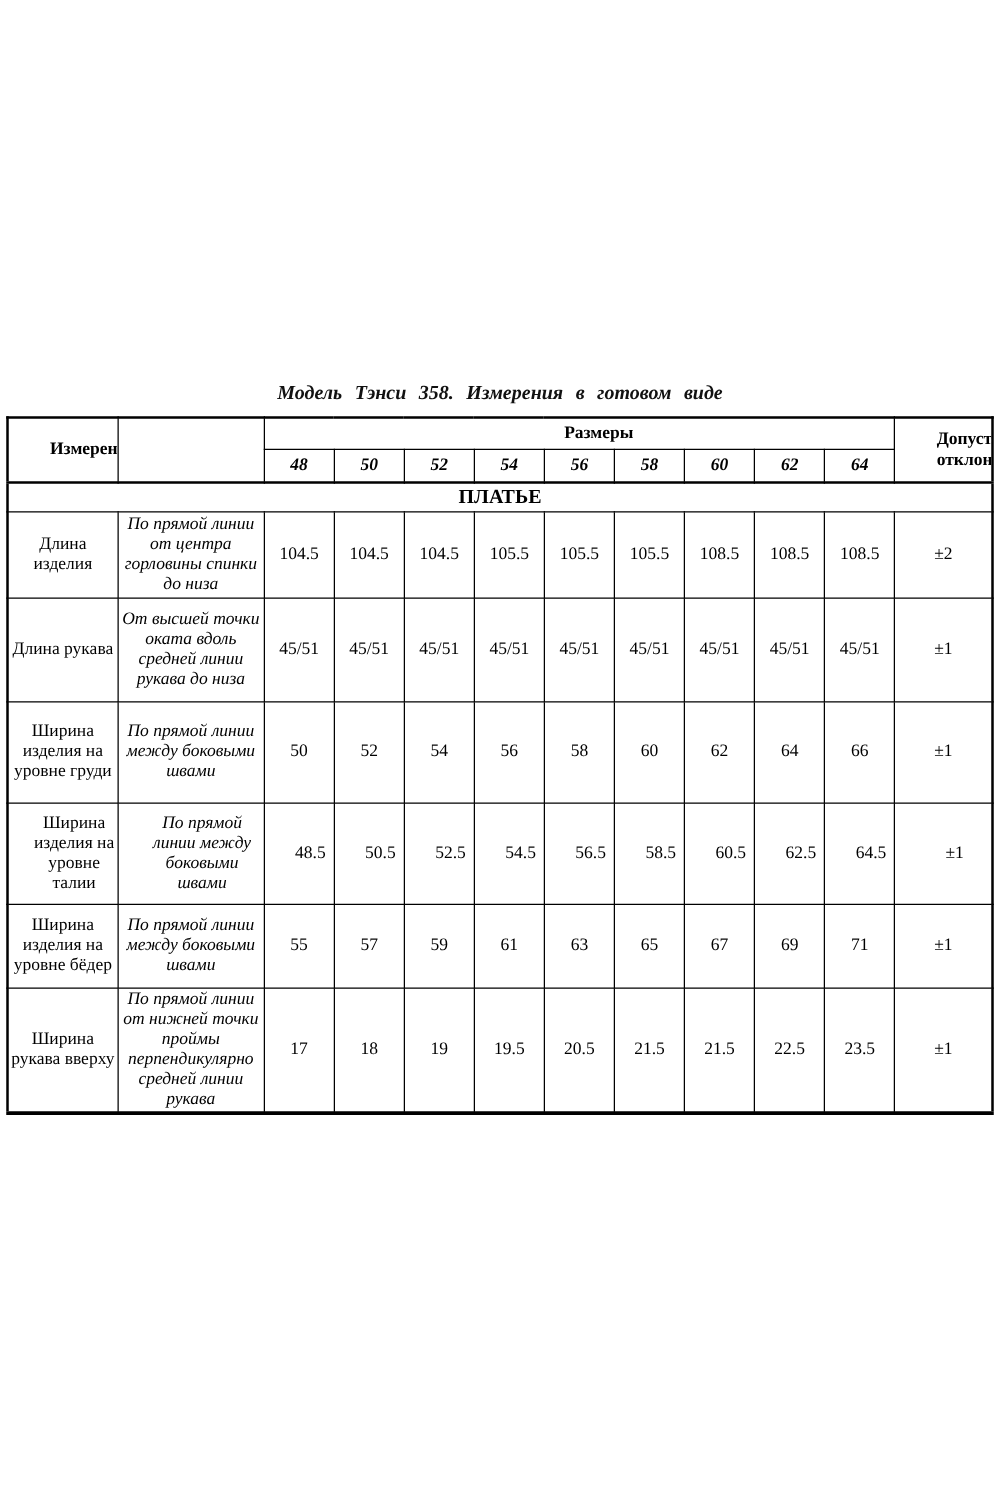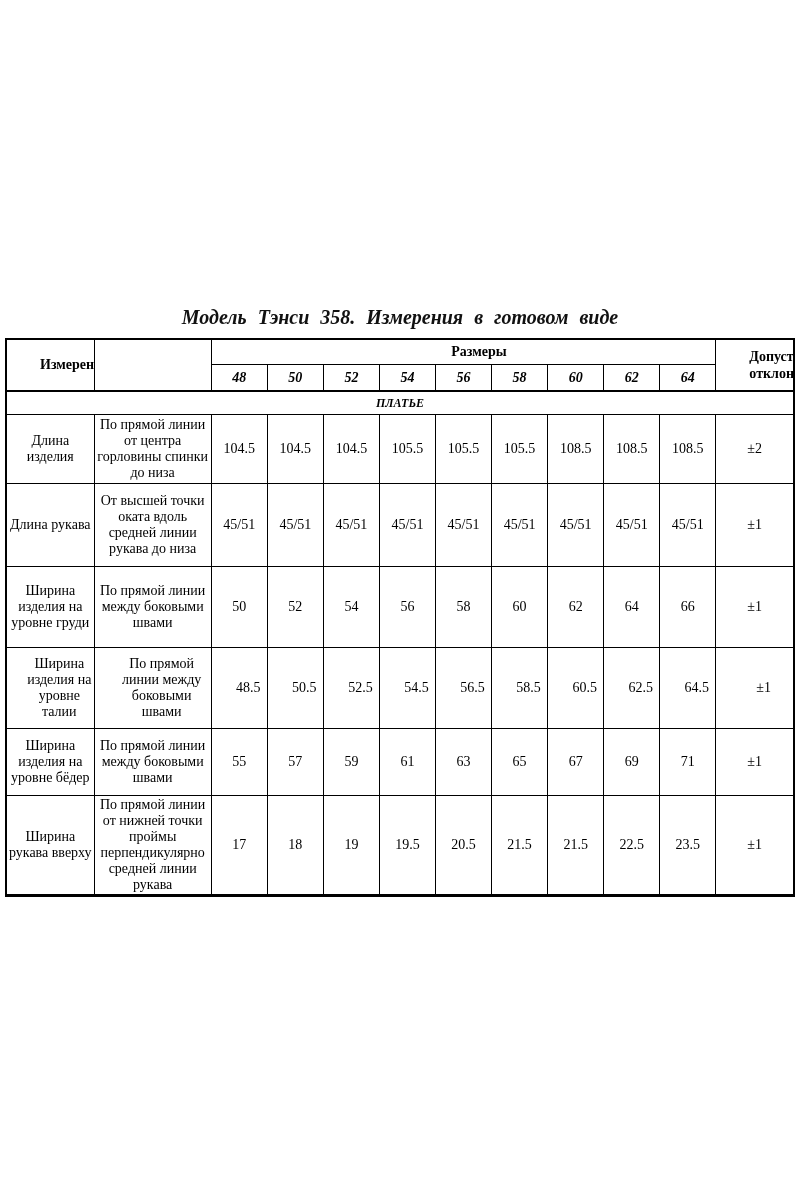--- a/index.html
+++ b/index.html
@@ -13,21 +13,21 @@
     -webkit-font-smoothing: antialiased;
   }
   .page {
     width: 800px;
     height: 1200px;
     box-sizing: border-box;
     padding-top: 306px;
   }
   .doc-title {
     text-align: center;
-    font-size: 20px;
+    font-size: 16px;
     font-weight: bold;
     font-style: italic;
     word-spacing: 6px;
     margin: 0 0 9px 0;
     color: #111;
   }
   table.size-table {
     border-collapse: collapse;
     table-layout: fixed;
     width: 790px;
@@ -50,31 +50,31 @@
   col.c-dev      { width: 78px;  }
 
   tr.hdr-top th   { height: 22px; font-weight: bold; padding-left: 33px; }
   tr.hdr-sizes th { height: 23px; font-weight: bold; font-style: italic; }
   th.measure-h    { font-weight: bold; font-size: 14px; }
   th.deviation-h  { font-weight: bold; font-size: 14px; line-height: 17px; }
 
   tr.section-row td {
     height: 20px;
     font-weight: bold;
-    font-style: italic;
-    font-size: 12px;
+    font-size: 16px;
     border-top: 2px solid #000;
     border-bottom: 1px solid #000;
   }
   td.name-cell {
     font-size: 14.5px;
     line-height: 16px;
     padding: 2px 3px;
   }
   td.desc-cell {
+    font-style: italic;
     font-size: 14px;
     line-height: 16px;
     padding: 2px 4px;
   }
   td.val-cell { font-size: 14.5px; }
   td.dev-cell { font-size: 14.5px; }
 
   tr.r0 td { height: 66px; }
   tr.r1 td { height: 80px; }
   tr.r2 td { height: 78px; margin-left: 22px; }

